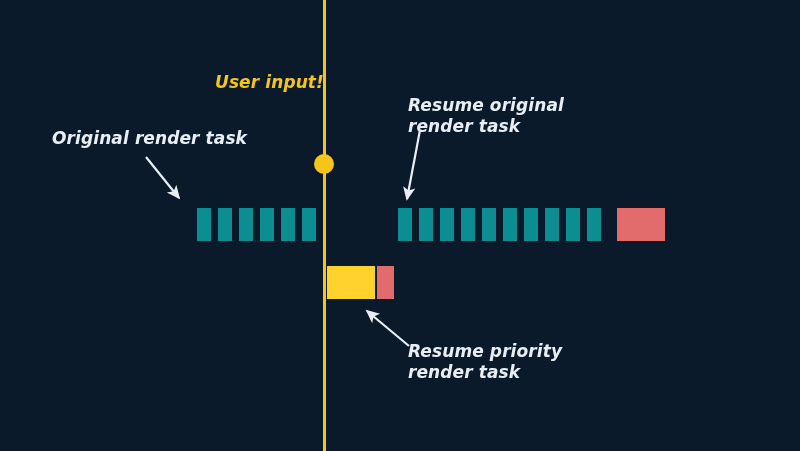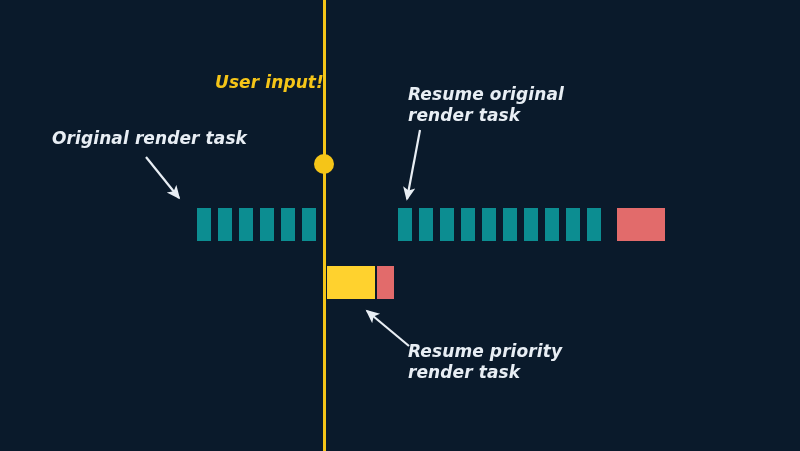--- a/index.html
+++ b/index.html
@@ -92,18 +92,18 @@
     </defs>
     <g id="arrows">
         <line x1="146" y1="157" x2="179" y2="198" stroke="#e8eef4" stroke-width="2.2" marker-end="url(#ah)"></line>
         <line x1="420" y1="130" x2="407" y2="199" stroke="#e8eef4" stroke-width="2.2" marker-end="url(#ah)"></line>
         <line x1="409" y1="346" x2="367" y2="311" stroke="#e8eef4" stroke-width="2.2" marker-end="url(#ah)"></line>
       </g>
   </svg>
 
   <div class="label" style="left: 52px; top: 128px;">Original render task</div>
   <div class="label label-accent" style="left: 215px; top: 72px;">User input!</div>
-  <div class="label" style="left: 408px; top: 84px;">Resume original
+  <div class="label" style="left: 408px; top: 95px;">Resume original
 render task</div>
   <div class="label" style="left: 408px; top: 341px;">Resume priority
 render task</div>
 
 </div>
 
 </body></html>

